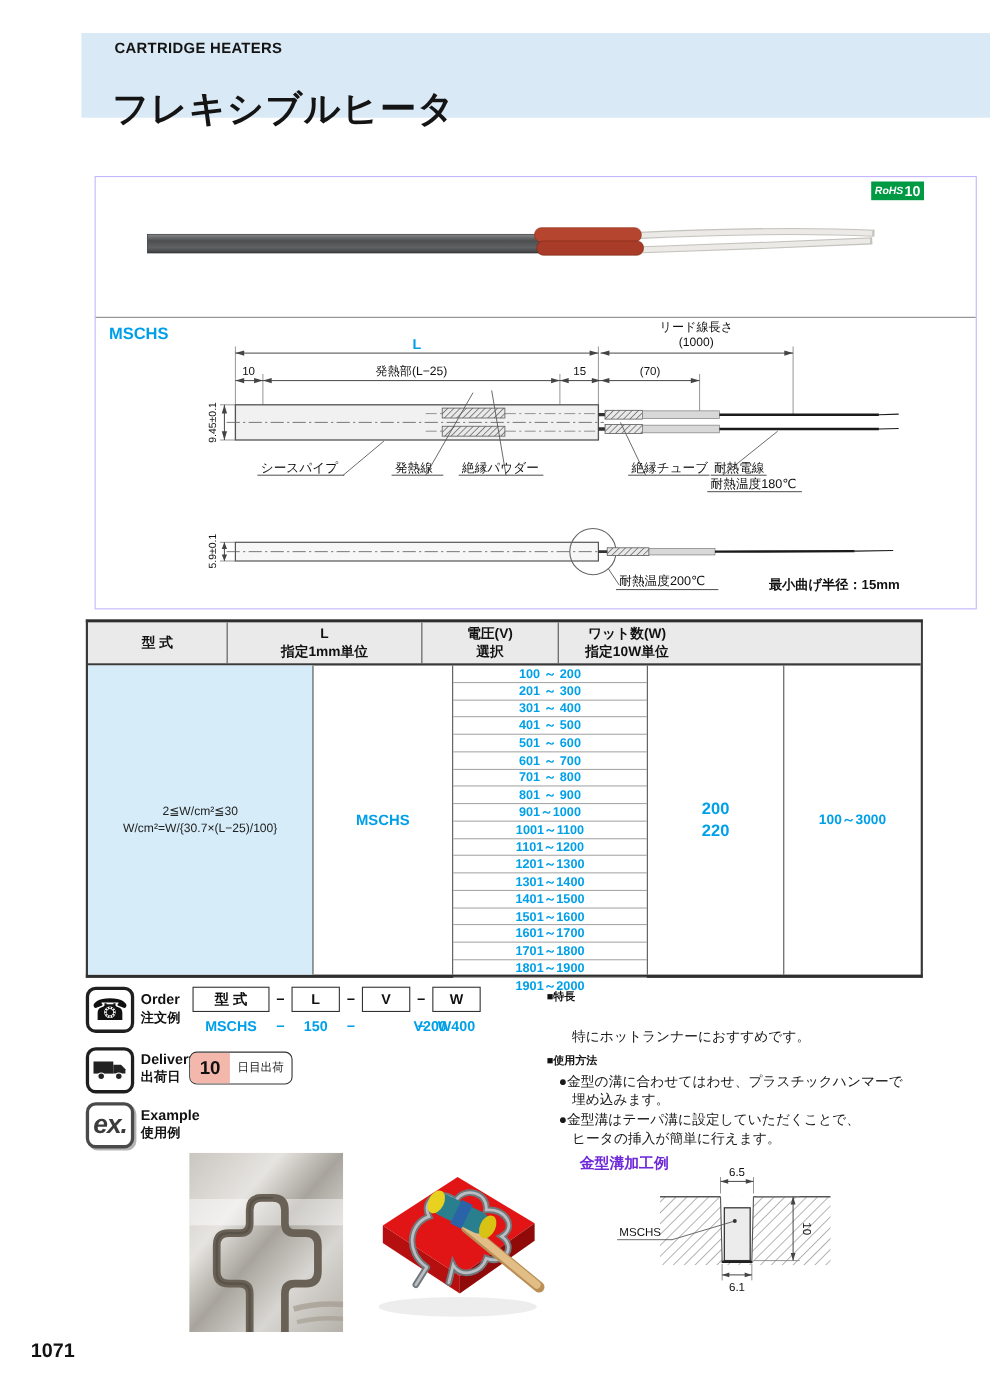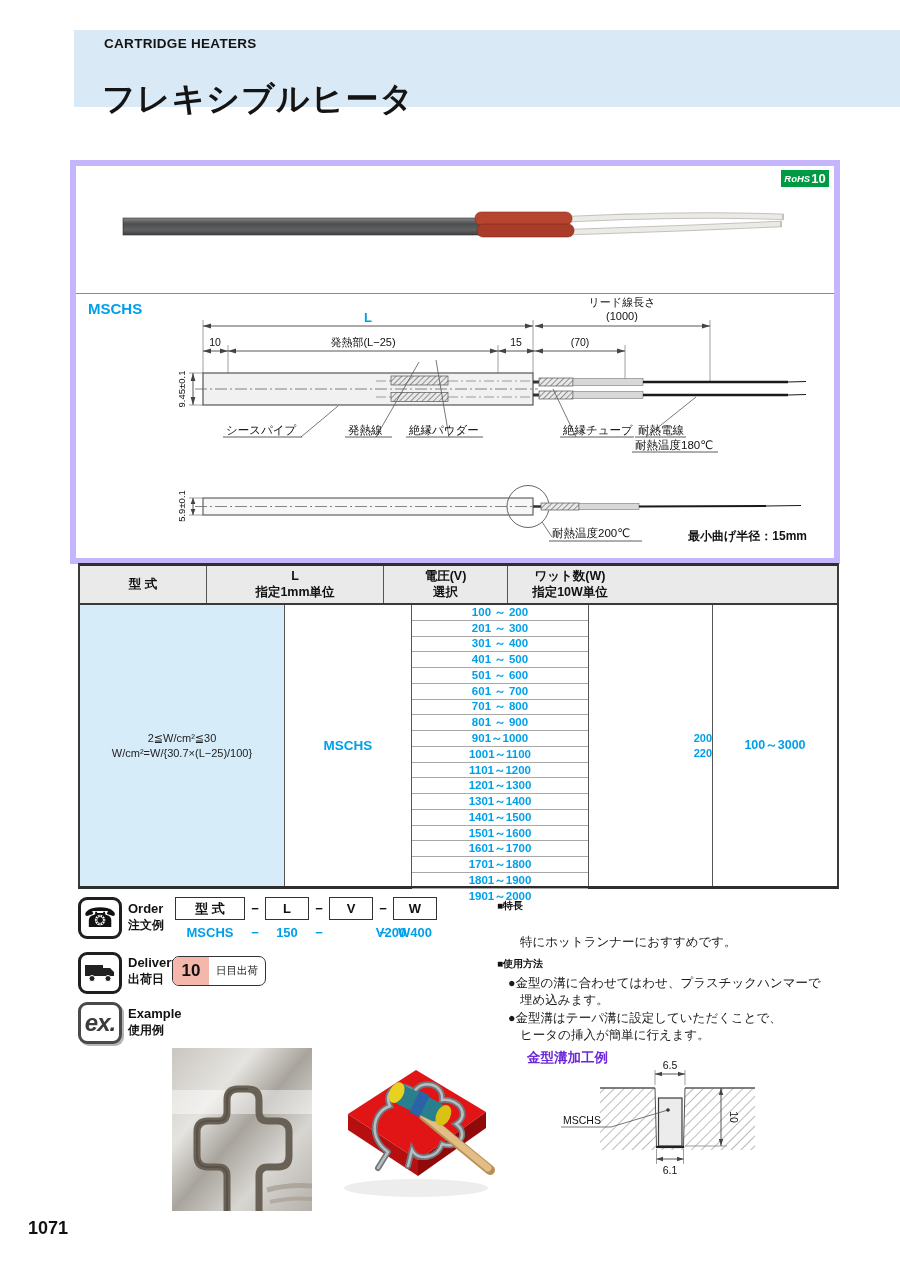--- a/index.html
+++ b/index.html
@@ -4,42 +4,42 @@
 <style>
   html,body{margin:0;padding:0;background:#fff;}
   #page{position:relative;width:900px;height:1271px;background:#ffffff;overflow:hidden;
         font-family:"Liberation Sans","DejaVu Sans",sans-serif;color:#111;}
   .abs{position:absolute;}
   
   .band{left:74px;top:30px;width:826px;height:77px;background:#d9e9f5;}
   .kicker{left:104px;top:36px;font-size:13.5px;font-weight:bold;letter-spacing:.3px;color:#141414;}
   .title{left:102px;top:50px;font-size:33px;font-weight:800;letter-spacing:1px;color:#141414;margin-top:27px;}
   
-  .pbox{left:70px;top:160px;width:758px;height:392px;border:6px solid #c4b5fd;background:#fff;}
+  .pbox{left:86px;top:160px;width:758px;height:392px;border:1px solid #c4b5fd;background:#fff;padding-left:42px;}
   .pdivider{left:0;top:127px;width:100%;border-top:1px solid #8a8a8a;height:0;}
   .rohs{left:705px;top:4px;width:48px;height:17px;background:#009a44;display:flex;align-items:center;justify-content:center;}
   .rohs .r1{color:#fff;font-size:9.5px;font-weight:bold;font-style:italic;}
   .rohs .r2{color:#fff;font-size:13px;font-weight:bold;margin-left:1px;}
   .mschs-lbl{left:12px;top:134px;font-size:15px;font-weight:bold;color:#00a0e9;}
   
   .tbl{left:78px;top:563px;width:761px;background:#fff;border-left:2px solid #3a3a3a;border-right:2px solid #3a3a3a;border-top:3px solid #2e2e2e;border-bottom:3px solid #2e2e2e;box-sizing:border-box;}
   .tr{display:flex;width:757px;}
   .th{height:37px;background:#eaeaea;border-bottom:2px solid #3a3a3a;}
   .td{box-sizing:border-box;border-right:1px solid #555;display:flex;flex-direction:column;align-items:center;justify-content:center;text-align:center;}
   .td:last-child{border-right:none;}
   .c1{width:205px;} .c2{width:127px;} .c3{width:177px;} .c4{width:124px;} .c5{width:124px;}
   .th .td{font-size:12.5px;font-weight:bold;line-height:1.25;color:#111;}
   .tbody{height:281px;}
   .cell-blue{background:#d6ecf9;font-size:11px;line-height:1.35;color:#222;}
   .blue{color:#00a0e9;font-weight:bold;}
   .model-cell{font-size:13.5px;}
   .lcol{padding:0;display:block;}
   .lrow{height:14.78px;border-bottom:1px solid #a8a8a8;display:flex;align-items:center;justify-content:center;font-size:11.5px;font-weight:bold;color:#00a0e9;}
   .lrow:last-child{border-bottom:none;}
-  .vcell{font-size:11px;line-height:1.3;align-items:flex-end;}
+  .vcell{font-size:15px;line-height:1.3;}
   .wcell{font-size:12.5px;}
   
   .icbox{width:44px;height:42px;border:3px solid #1f1f1f;border-radius:9px;display:flex;align-items:center;justify-content:center;background:#fff;box-sizing:border-box;}
   .iclbl{font-size:13px;font-weight:bold;color:#111;}
   .iclbl2{font-size:12px;font-weight:bold;color:#111;}
   .obox{height:23px;border:1.5px solid #333;box-sizing:border-box;display:flex;align-items:center;justify-content:center;font-size:13px;font-weight:bold;background:#fff;}
   .odash{height:23px;display:flex;align-items:center;justify-content:center;font-size:13px;font-weight:bold;}
   .oblue{height:16px;display:flex;align-items:center;justify-content:center;font-size:13px;font-weight:bold;color:#00a0e9;}
   .dbox{left:172px;top:956px;width:94px;height:30px;border:1.5px solid #333;border-radius:7px;overflow:hidden;display:flex;box-sizing:border-box;background:#fff;}
   .dbox .dn{width:36px;background:#f4b7ac;display:flex;align-items:center;justify-content:center;font-size:17px;font-weight:bold;color:#111;}

